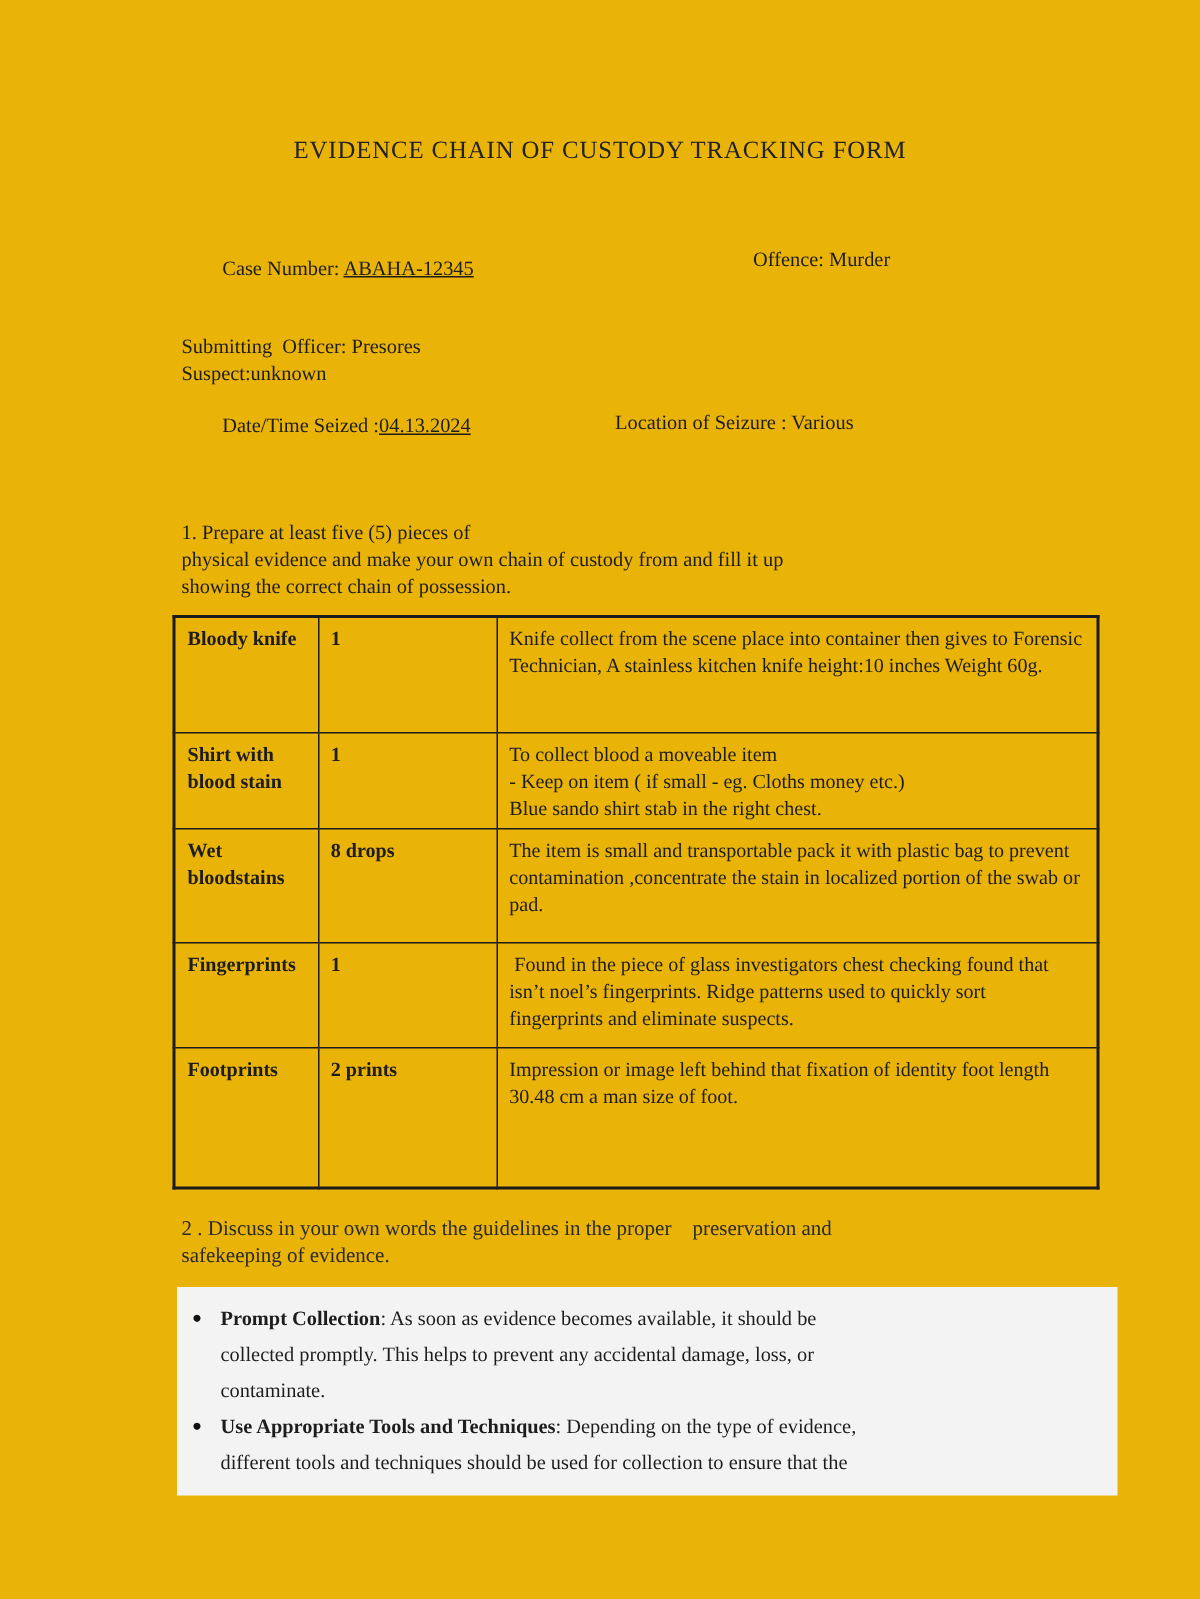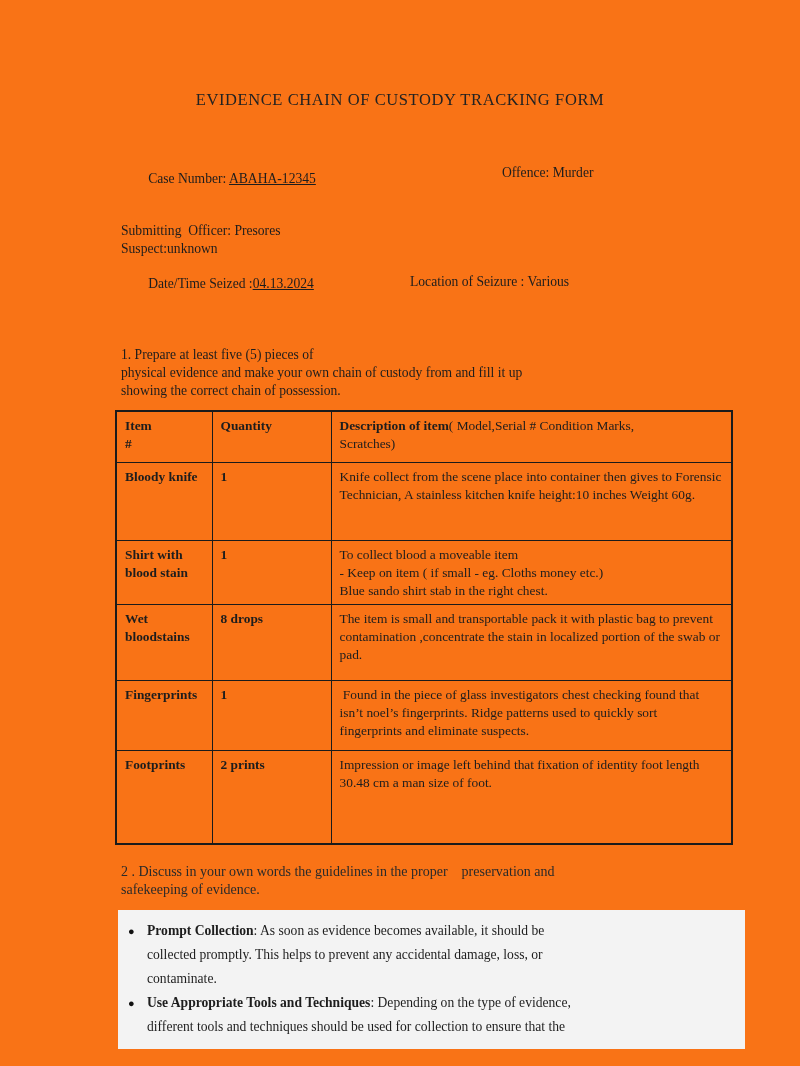--- a/index.html
+++ b/index.html
@@ -1,20 +1,20 @@
 <!DOCTYPE html>
 <html><head>
 <meta charset="utf-8">
 <style>
   html, body { margin: 0; padding: 0; background: #ffffff; }
   .page {
     position: relative;
     width: 800px;
     height: 1066px;
-    background: #f97316;
+    background: #eab308;
     overflow: hidden;
     font-family: "Liberation Serif", "DejaVu Serif", serif;
     color: #1d1d1d;
     filter: blur(0.24px);
   }
   .title-wrap {
     margin-top: 90px;
     width: 800px;
     text-align: center;
   }
@@ -124,27 +124,20 @@
 physical evidence and make your own chain of custody from and fill it up
 showing the correct chain of possession.</div>
 
     <table class="evidence-table">
       <colgroup>
         <col class="col-item">
           <col class="col-qty">
           <col class="col-desc">
       </colgroup>
       <tbody>
-          <tr class="row-header">
-        <th><span class="th-text th-item">Item
-#</span></th>
-        <th><span class="th-text">Quantity</span></th>
-        <th><span class="th-text">Description of item</span><span class="desc-rest">( Model,Serial # Condition Marks,
-Scratches)</span></th>
-      </tr>
       <tr class="row-0">
         <td class="cell-item">Bloody knife</td>
         <td class="cell-qty">1</td>
         <td class="cell-desc">Knife collect from the scene place into container then gives to Forensic Technician, A stainless kitchen knife height:10 inches Weight 60g.</td>
       </tr>
       <tr class="row-1">
         <td class="cell-item">Shirt with blood stain</td>
         <td class="cell-qty">1</td>
         <td class="cell-desc">To collect blood a moveable item
 - Keep on item ( if small - eg. Cloths money etc.)

